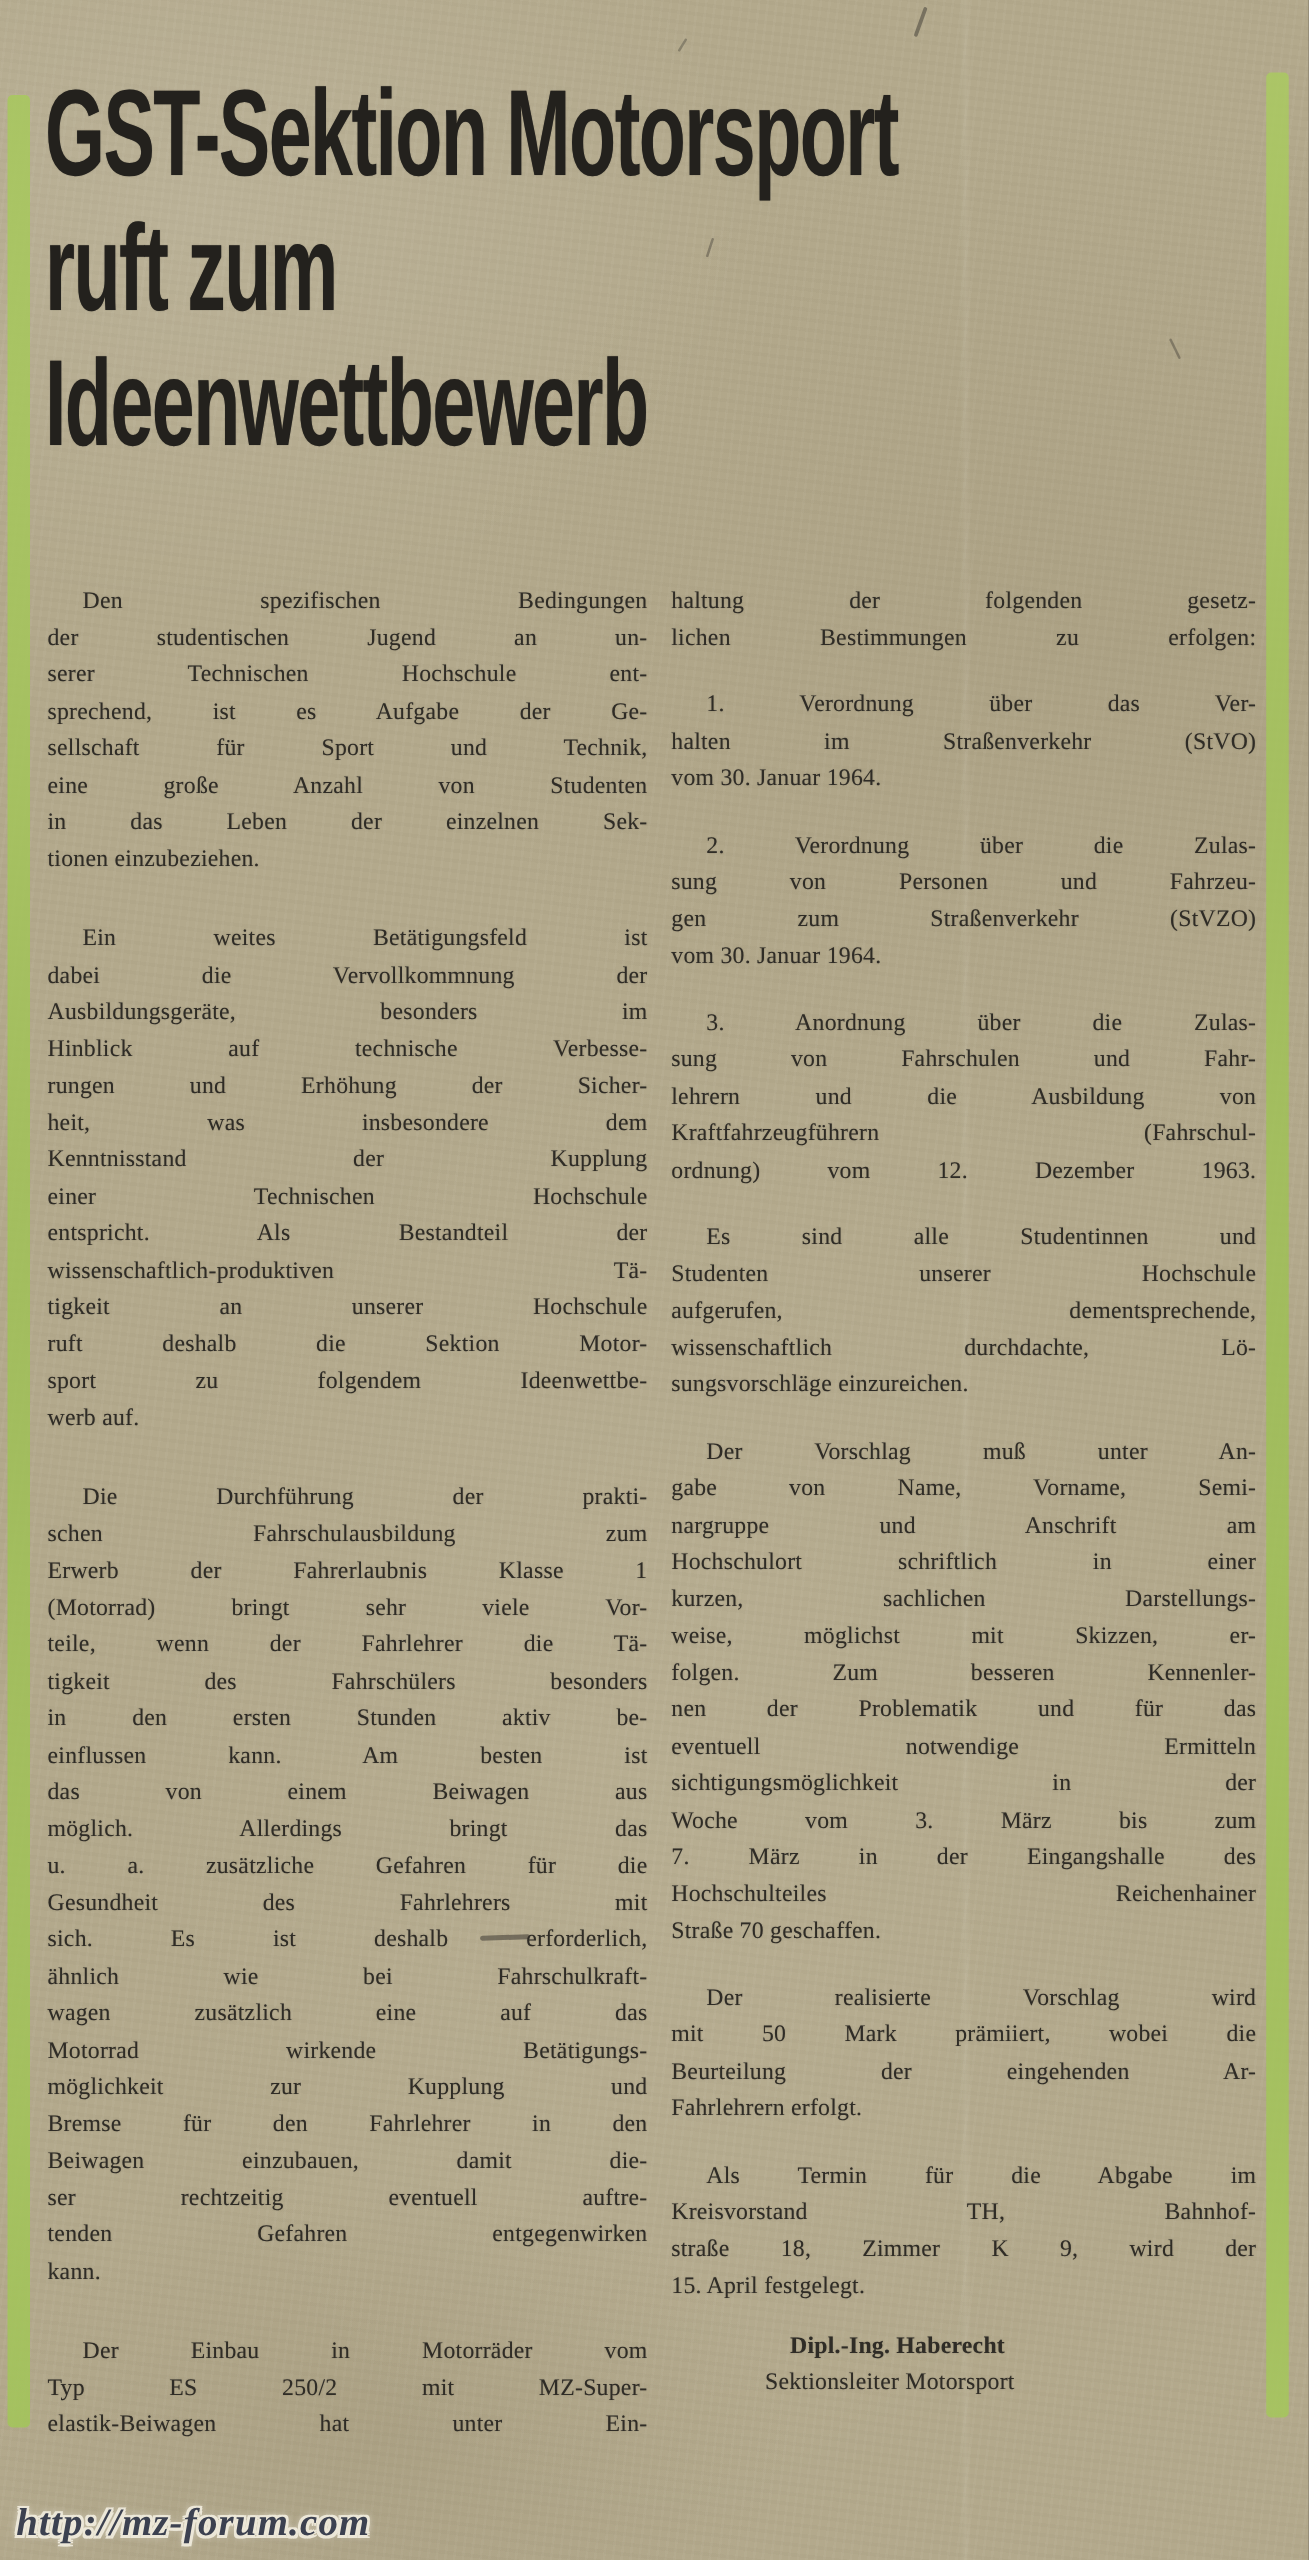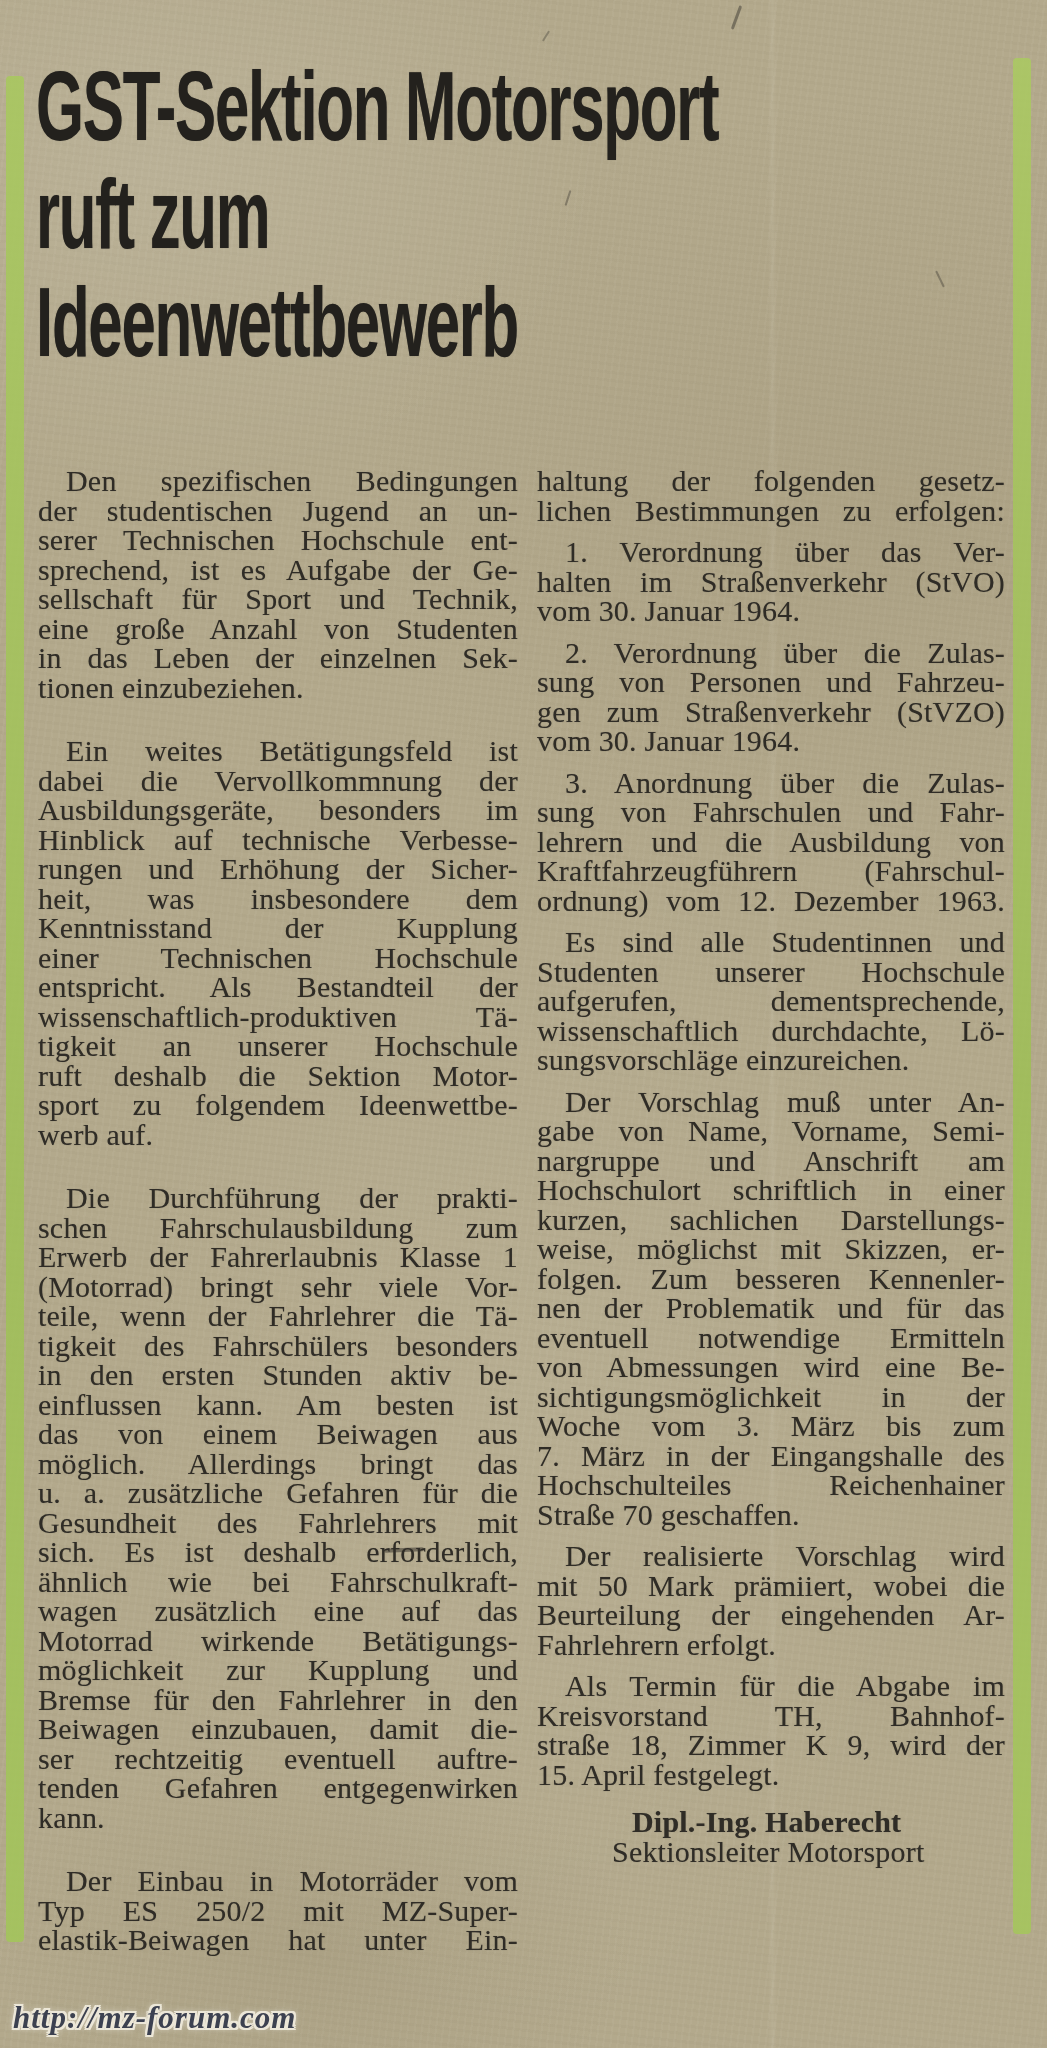--- a/index.html
+++ b/index.html
@@ -34,29 +34,29 @@
     height:108px;
     letter-spacing:-2px;
     white-space:nowrap;
     transform:scaleX(0.63);
     transform-origin:0 50%;
     text-shadow:0 0 1px rgba(35,33,29,0.55);
   }
 
   .col{
     position:absolute;top:466px;
-    font-size:30px;line-height:29.5px;
+    font-size:19px;line-height:29.5px;
     letter-spacing:0.2px;
     color:#2f2c26;
     text-shadow:0 0 1px rgba(47,44,38,0.35);
   }
   .col-left{left:38px;width:480px;}
   .col-right{left:537px;width:468px;}
   .para{margin-top:34px;}
-  .col-right .para{margin-top:12px;}
+  .col-right .para{margin-top:24px;}
   .para:first-child{margin-top:0;}
   .tline{text-align:justify;text-align-last:justify;}
   .tline.first{padding-left:28px;}
   .para.noindent .tline.first{padding-left:0;}
   .tline.rag{text-align-last:left;}
 
   .signature{margin-top:18px;}
   .sig-name{font-weight:bold;padding-left:95px;}
   .sig-title{padding-left:75px;}
 
@@ -198,21 +198,20 @@
         <div class="para">
           <div class="tline first">Der Vorschlag muß unter An-</div>
           <div class="tline">gabe von Name, Vorname, Semi-</div>
           <div class="tline">nargruppe und Anschrift am</div>
           <div class="tline">Hochschulort schriftlich in einer</div>
           <div class="tline">kurzen, sachlichen Darstellungs-</div>
           <div class="tline">weise, möglichst mit Skizzen, er-</div>
           <div class="tline">folgen. Zum besseren Kennenler-</div>
           <div class="tline">nen der Problematik und für das</div>
           <div class="tline">eventuell notwendige Ermitteln</div>
-          <div class="tline">von Abmessungen wird eine Be-</div>
           <div class="tline">sichtigungsmöglichkeit in der</div>
           <div class="tline">Woche vom 3. März bis zum</div>
           <div class="tline">7. März in der Eingangshalle des</div>
           <div class="tline">Hochschulteiles Reichenhainer</div>
           <div class="tline rag">Straße 70 geschaffen.</div>
         </div>
         <div class="para">
           <div class="tline first">Der realisierte Vorschlag wird</div>
           <div class="tline">mit 50 Mark prämiiert, wobei die</div>
           <div class="tline">Beurteilung der eingehenden Ar-</div>

